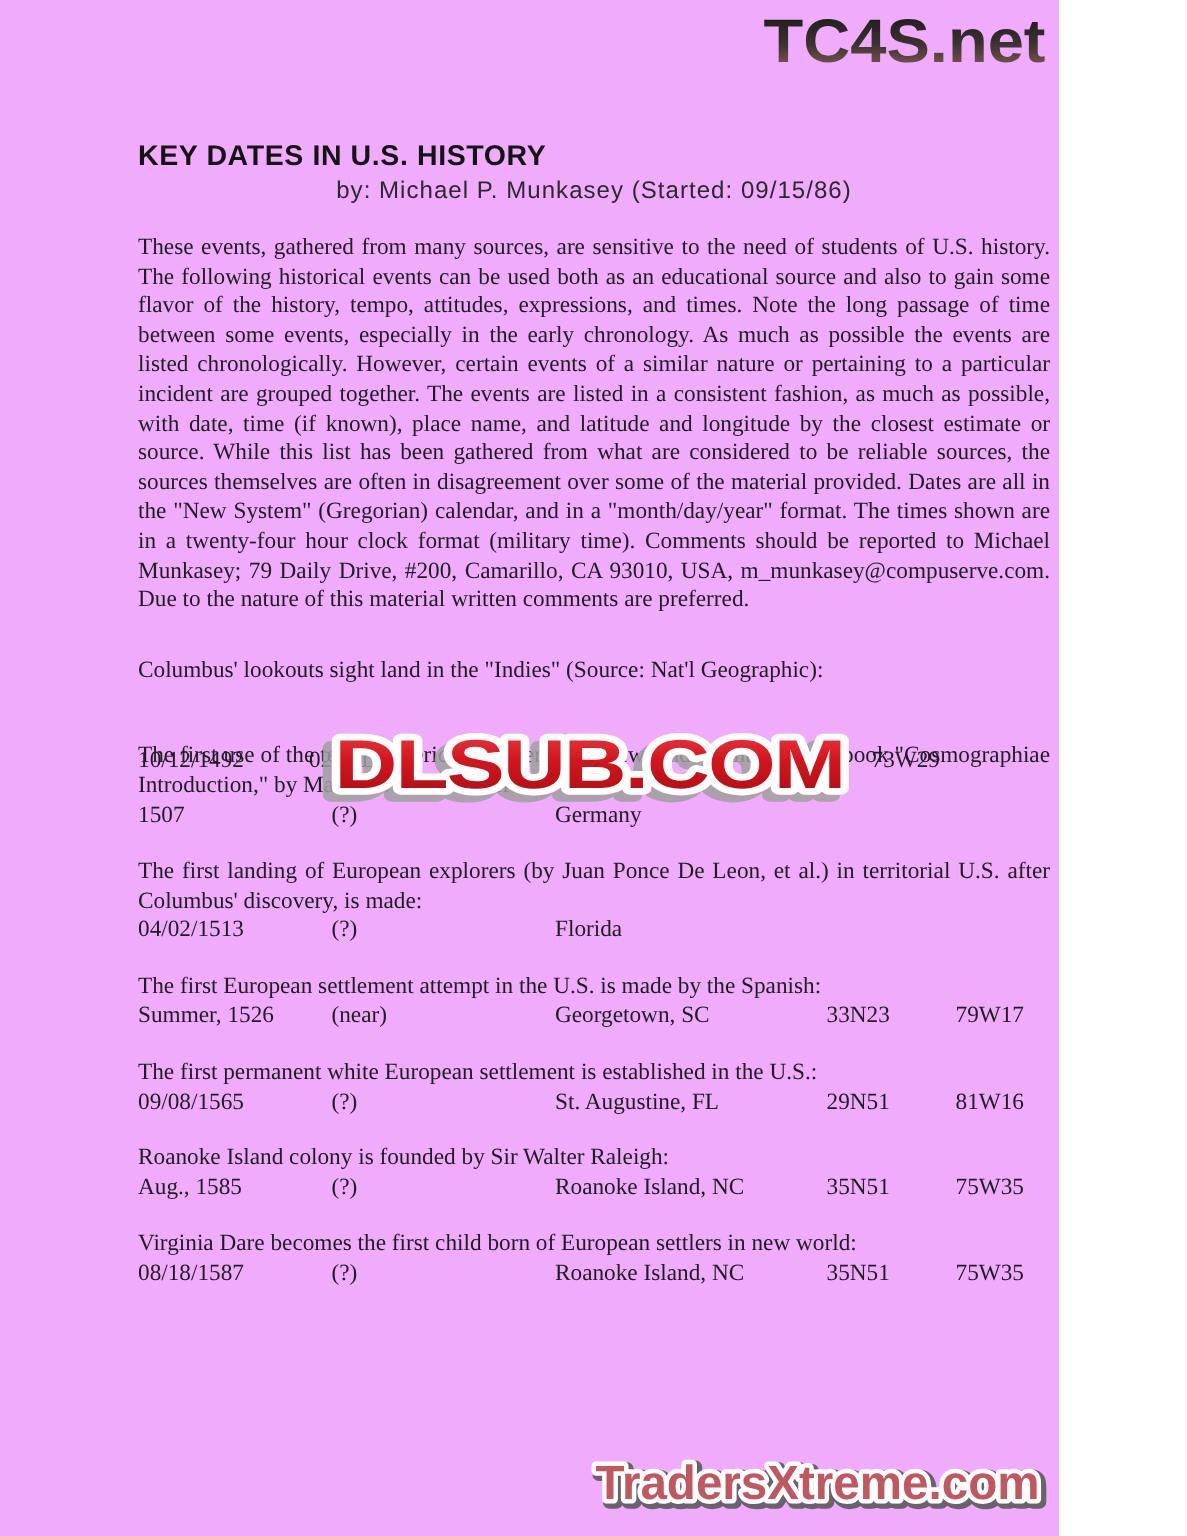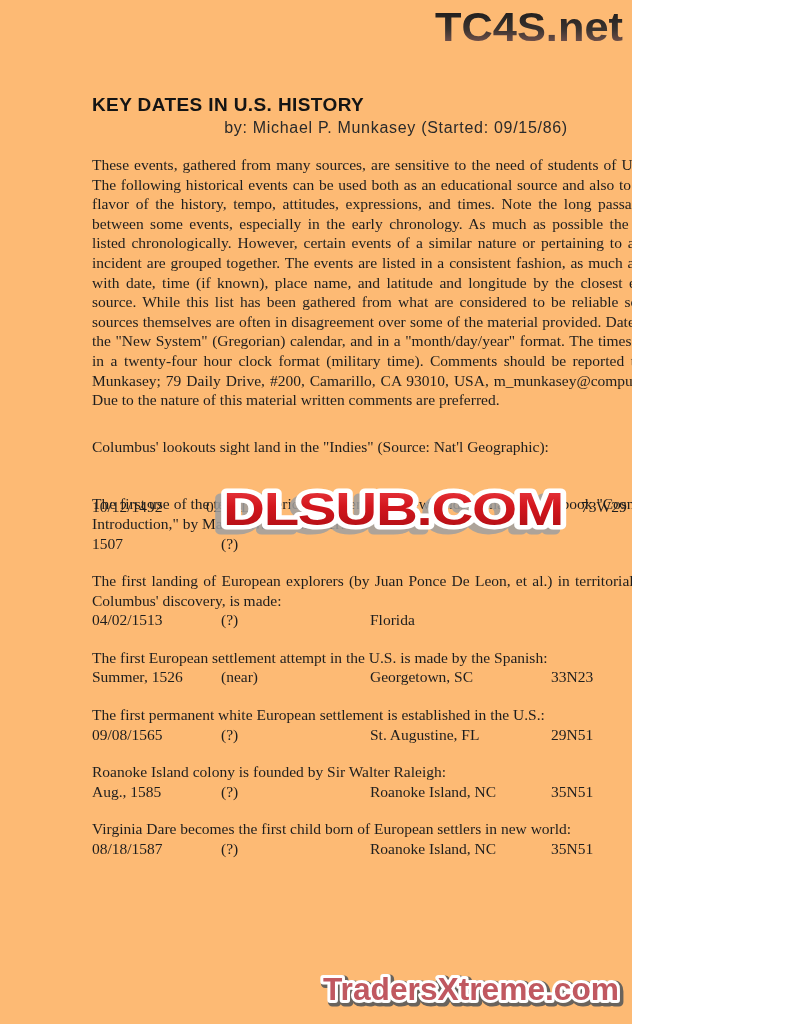--- a/index.html
+++ b/index.html
@@ -1,20 +1,20 @@
 <!DOCTYPE html>
 <html><head>
 <meta charset="utf-8">
 <style>
   * { margin:0; padding:0; box-sizing:border-box; }
   html,body { background:#ffffff; }
   .page {
     position:relative;
-    width:632px; height:1024px;
-    background:#fdba74;
+    width:706px; height:1024px;
+    background:#f0abfc;
     overflow:hidden;
     font-family:"Liberation Serif", serif;
     color:#1e1e1e;
   }
 
   
   .tc4s-logo { position:absolute; top:0px; right:6px; }
 
   
   .content {
@@ -117,20 +117,21 @@
           <span class="frag-lat">N09</span>
           <span class="frag-long">73W29</span>
         </div>
       </div>
 
       <div class="entry">
         <div class="entry-desc">The first use of the term "America" to refer to the new lands is made in the book "Cosmographiae Introduction," by Martin Waldseemuller:</div>
         <div class="entry-row">
           <span>1507</span>
           <span>(?)</span>
+          <span>Germany</span>
           <span></span>
           <span></span>
         </div>
       </div>
 
       <div class="entry">
         <div class="entry-desc">The first landing of European explorers (by Juan Ponce De Leon, et al.) in territorial U.S. after Columbus' discovery, is made:</div>
         <div class="entry-row">
           <span>04/02/1513</span>
           <span>(?)</span>

